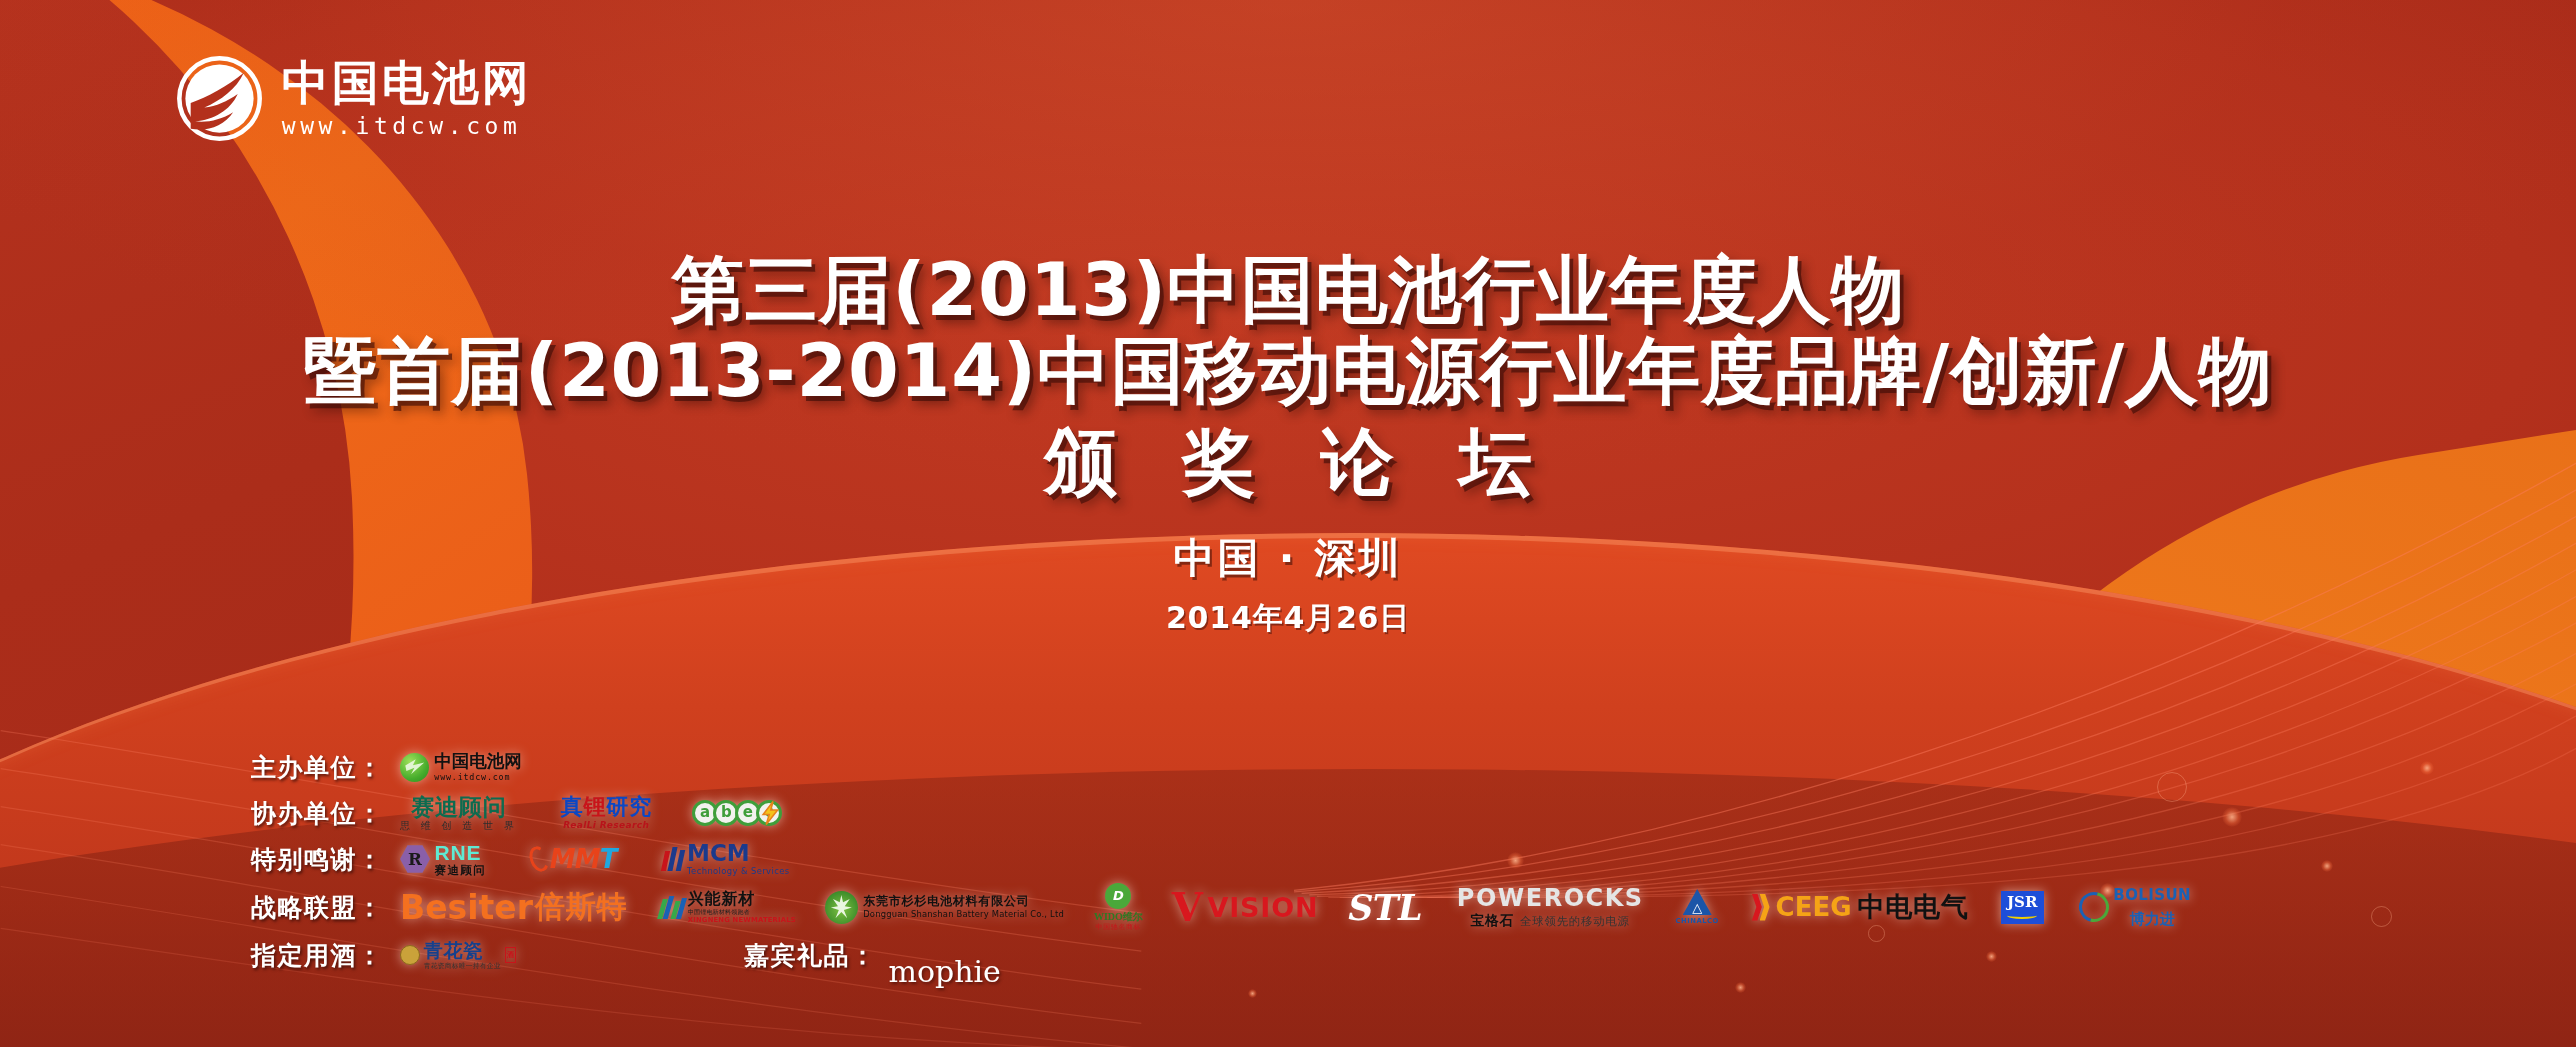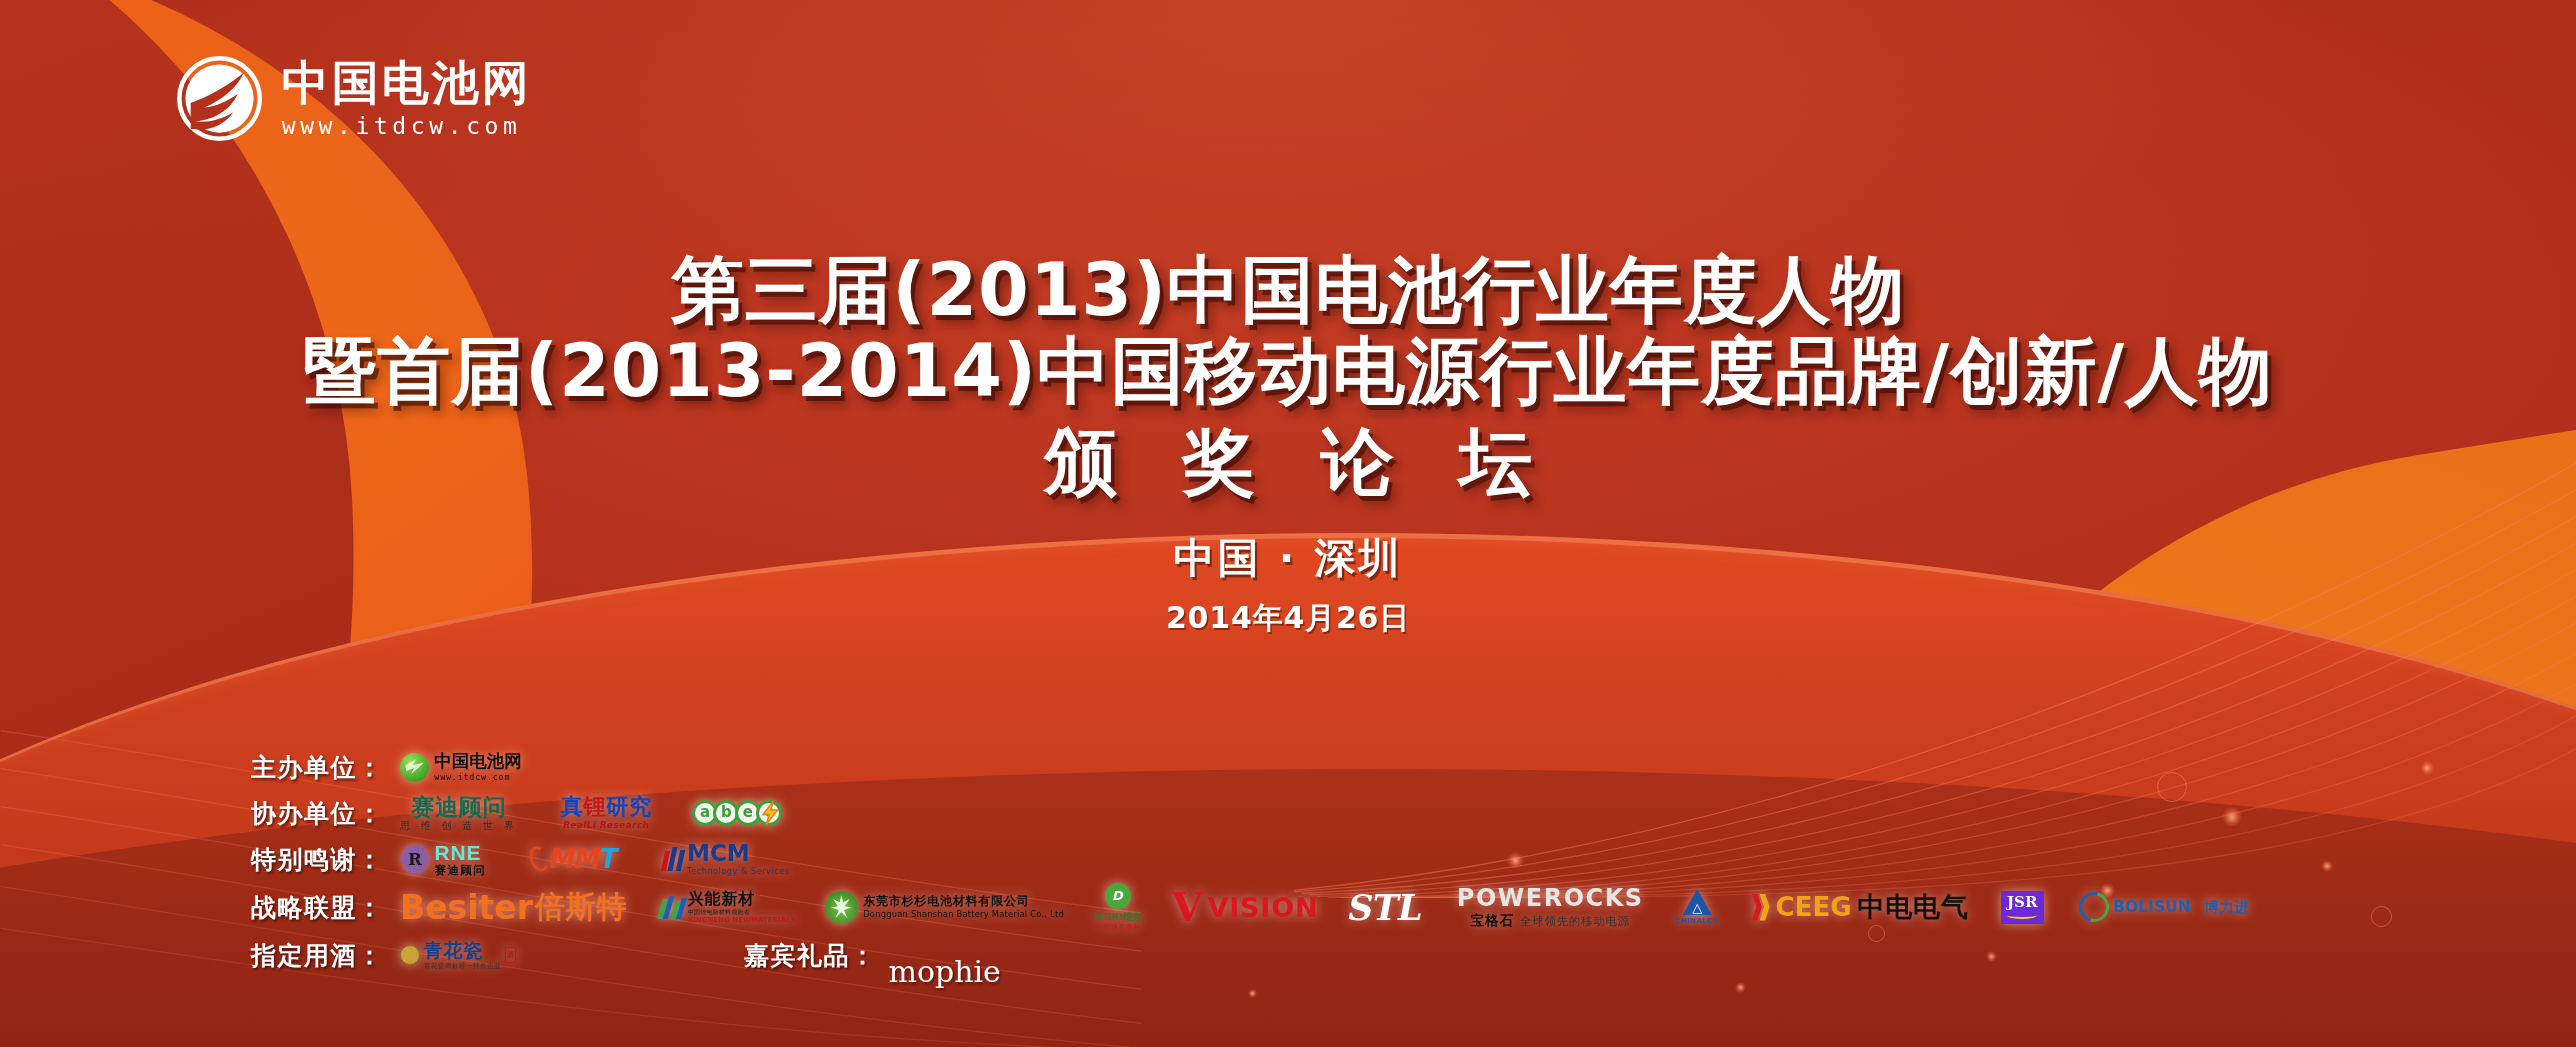--- a/index.html
+++ b/index.html
@@ -173,26 +173,26 @@
     display:flex;align-items:flex-end;justify-content:center;}
   .ch-tri span{color:#fff;font-size:13px;font-weight:700;font-family:"DejaVu Sans",sans-serif;line-height:1.1;}
   .ch-en{font-size:6.8px;font-weight:700;color:#1b55a8;letter-spacing:0.5px;margin-top:3px;font-family:"DejaVu Sans",sans-serif;}
   .lg-ceeg{display:flex;align-items:center;gap:6px;}
   .ceeg-chev{display:flex;align-items:center;}
   .ceeg-chev i{display:block;width:10px;height:27px;clip-path:polygon(55% 0,100% 50%,55% 100%,0 100%,45% 50%,0 0);}
   .ceeg-chev i:nth-child(1){background:#d8171e;}
   .ceeg-chev i:nth-child(2){background:#f5a316;margin-left:-2.3px;}
   .ceeg-en{font-size:26px;font-weight:700;color:#f5a316;letter-spacing:0;font-family:"DejaVu Sans",sans-serif;}
   .ceeg-cn{font-size:27px;font-weight:700;color:#111;letter-spacing:0.8px;font-family:"DejaVu Sans",sans-serif;}
-  .lg-jsr{width:43px;height:33px;background:#6d28d9;display:flex;flex-direction:column;align-items:center;justify-content:center;}
+  .lg-jsr{width:43px;height:33px;background:#1d4ed8;display:flex;flex-direction:column;align-items:center;justify-content:center;}
   .jsr-t{color:#fff;font-size:15px;font-weight:700;font-family:"DejaVu Serif",serif;line-height:1;}
   .jsr-curve{width:30px;height:6.8px;border-bottom:2.3px solid #f0d000;border-radius:0 0 50% 50%;margin-top:2.3px;}
   .lg-bolisun{display:flex;align-items:center;gap:4.6px;}
   .bl-mark{width:30px;height:30px;border-radius:50%;border:3.8px solid #1a61b5;border-right-color:#4aa83a;border-bottom-color:#4aa83a;transform:rotate(-30deg);}
-  .bl-tx{display:flex;align-items:center;gap:13px;}
+  .bl-tx{display:flex;align-items:center;gap:6px;flex-direction:column;}
   .bl-en{font-size:15px;font-weight:700;color:#1a61b5;letter-spacing:0.4px;font-family:"DejaVu Sans",sans-serif;}
   .bl-cn{font-size:15px;font-weight:700;color:#1a61b5;font-family:"DejaVu Sans",sans-serif;}
   .lg-qinghua{display:flex;align-items:center;gap:3.8px;}
   .qh-seal{width:20px;height:20px;border-radius:50%;background:#caa23a;border:1.5px solid #8c6a1c;}
   .qh-tx{display:flex;flex-direction:column;line-height:1;}
   .qh-cn{font-size:19px;font-weight:700;color:#16408c;letter-spacing:0.8px;font-family:"DejaVu Serif",serif;}
   .qh-sub{font-size:6.8px;color:#333;letter-spacing:0.2px;margin-top:3px;font-family:"DejaVu Sans",sans-serif;}
   .qh-box{width:11.4px;height:16.7px;border:1.5px solid #c8141a;display:flex;align-items:center;justify-content:center;
     color:#c8141a;font-size:7.6px;font-weight:700;font-family:"DejaVu Sans",sans-serif;}
   .gift{display:flex;align-items:center;margin-left:228px;}

